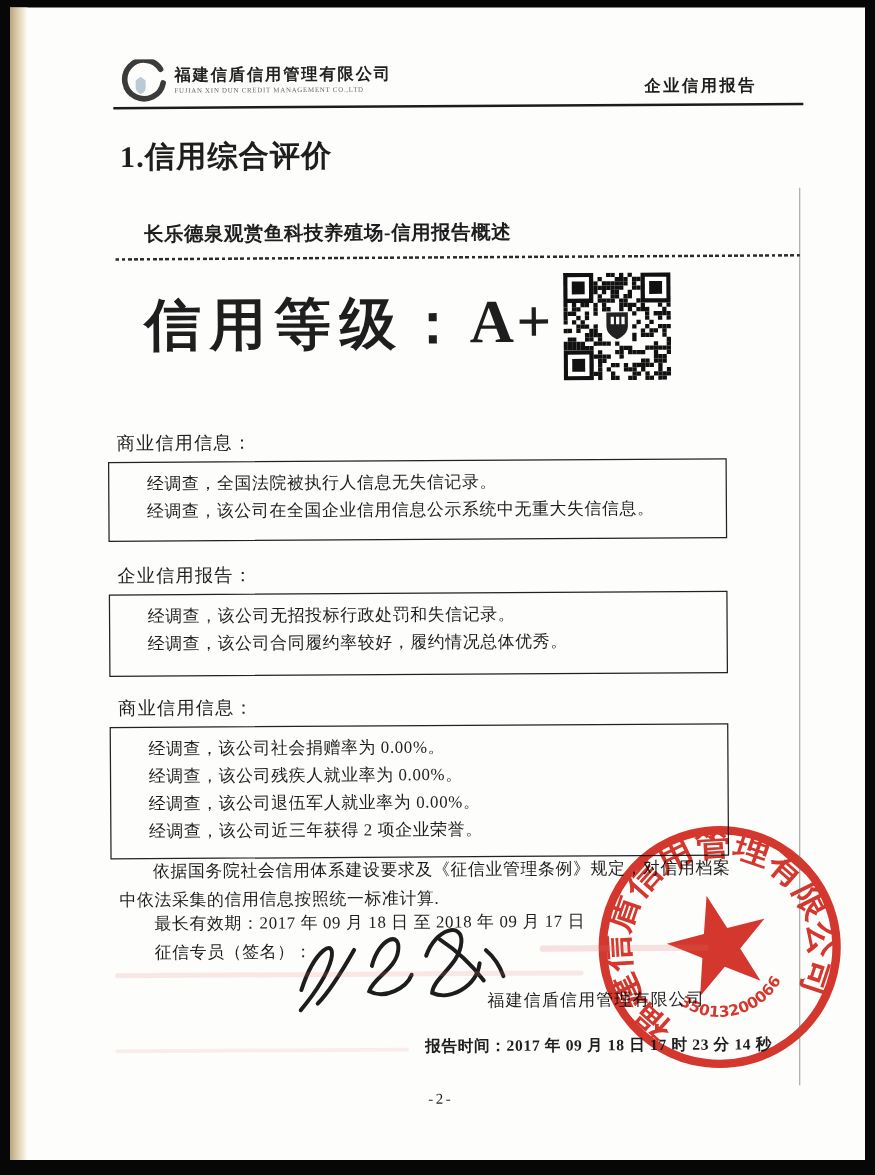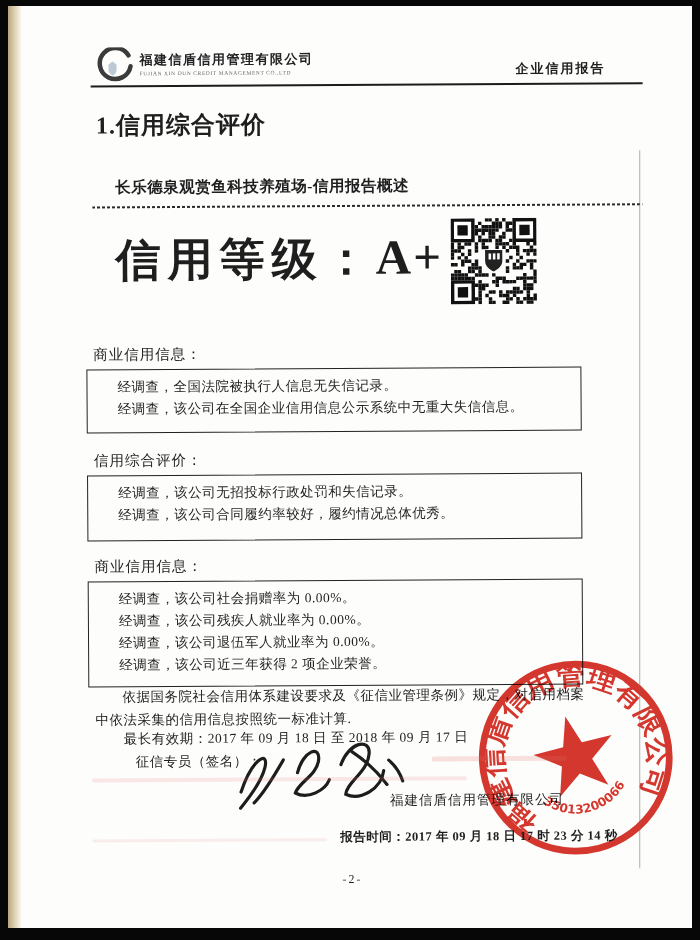--- a/index.html
+++ b/index.html
@@ -292,40 +292,40 @@
         <path d="M44,41 h3 v7 h-3 z M49,41 h3 v7 h-3 z M54,41 h3 v7 h-3 z" fill="#fff"></path>
       </svg>
   </div>
 
   <div class="abs sec-label" style="left:94px;top:344px;">商业信用信息：</div>
   <div class="abs sec-box" style="left:87px;top:368px;width:495px;min-height:64px;">
     <div>经调查，全国法院被执行人信息无失信记录。</div>
     <div>经调查，该公司在全国企业信用信息公示系统中无重大失信信息。</div>
   </div>
 
-  <div class="abs sec-label" style="left:94px;top:450px;">信用综合评价：</div>
+  <div class="abs sec-label" style="left:94px;top:450px;">企业信用报告：</div>
   <div class="abs sec-box" style="left:87px;top:474px;width:495px;min-height:66px;">
     <div>经调查，该公司无招投标行政处罚和失信记录。</div>
     <div>经调查，该公司合同履约率较好，履约情况总体优秀。</div>
   </div>
 
   <div class="abs sec-label" style="left:94px;top:556px;">商业信用信息：</div>
   <div class="abs sec-box" style="left:87px;top:580px;width:495px;min-height:92px;">
     <div>经调查，该公司社会捐赠率为 0.00%。</div>
     <div>经调查，该公司残疾人就业率为 0.00%。</div>
     <div>经调查，该公司退伍军人就业率为 0.00%。</div>
     <div>经调查，该公司近三年获得 2 项企业荣誉。</div>
   </div>
 
   <div class="abs statement" style="left:94px;top:684px;width:496px;">
     <div class="ind">依据国务院社会信用体系建设要求及《征信业管理条例》规定，对信用档案</div>
     <div>中依法采集的信用信息按照统一标准计算.</div>
   </div>
   <div class="abs foot-line" style="left:122px;top:729px;">最长有效期：2017 年 09 月 18 日  至  2018 年 09 月 17 日</div>
-  <div class="abs foot-line" style="left:134px;top:752px;text-align:right;">征信专员（签名）：</div>
+  <div class="abs foot-line" style="left:122px;top:752px;text-align:right;">征信专员（签名）：</div>
 
   <div class="abs sig" style="left:228px;top:736px;width:190px;height:78px;transform:rotate(-5deg);">
     <svg width="190" height="78" viewBox="0 0 190 78">
       <g fill="none" stroke="#1d1d1d" stroke-width="3.2" stroke-linecap="round">
         <path d="M10,48 C24,16 42,8 36,26 C31,40 16,56 8,64"></path>
         <path d="M22,60 C34,50 48,30 55,20"></path>
         <path d="M68,34 C76,12 94,8 90,24 C87,38 68,44 64,54 C76,62 94,54 99,44"></path>
         <path d="M112,30 C122,8 144,6 141,22 C138,40 116,48 114,60 C128,68 150,58 154,40"></path>
         <path d="M124,18 C134,26 146,38 156,54"></path>
         <path d="M160,30 C166,36 170,44 172,52"></path>

